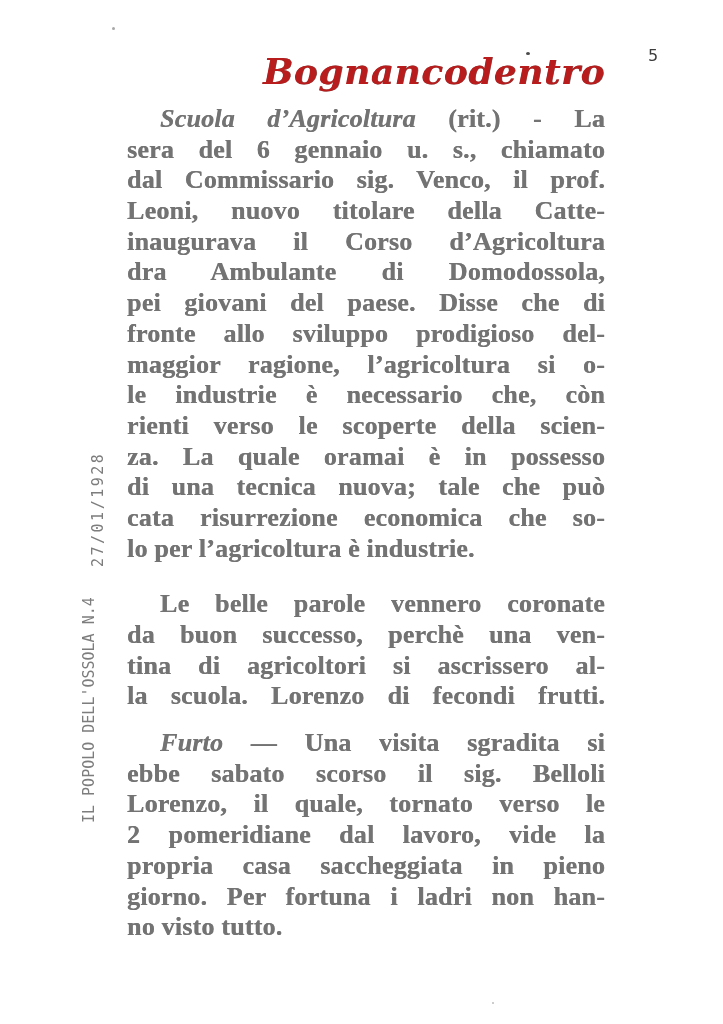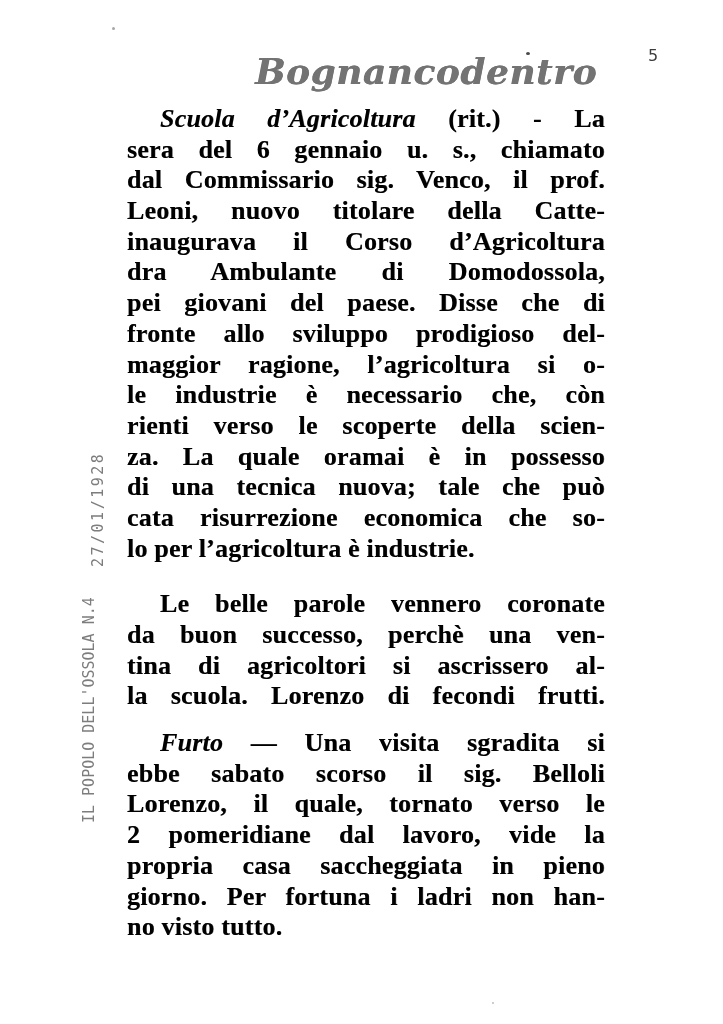--- a/index.html
+++ b/index.html
@@ -17,26 +17,26 @@
   }
   
   .headline {
     position: absolute;
     left: 127px;
     top: 50px;
     width: 478px;
     height: 48px;
     padding-left: 128px;
     box-sizing: border-box;
-    text-align: left;
+    text-align: right;
     font-family: "DejaVu Serif", serif;
     font-size: 36px;
     font-weight: bold;
     font-style: italic;
-    color: #737373;
+    color: #b91c1c;
     letter-spacing: 0.5px;
     text-shadow: 0.4px 0.4px 0.5px rgba(0,0,0,0.55);
     white-space: nowrap;
   }
   
   .pagenum {
     position: absolute;
     left: 648px;
     top: 46px;
     font-family: "DejaVu Sans", sans-serif;
@@ -104,21 +104,21 @@
 </style>
 </head>
 <body>
 
 <div class="page">
 
   <div class="headline">Bognancodentro</div>
 
   <div class="pagenum">5</div>
 
-  <div class="column" style="color: #000000;">
+  <div class="column" style="color: #737373;">
       <div class="para">
         <div class="line indent"><em>Scuola d’Agricoltura</em><span> (rit.) - La</span></div>
         <div class="line"><span>sera del 6 gennaio u. s., chiamato</span></div>
         <div class="line"><span>dal Commissario sig. Venco, il prof.</span></div>
         <div class="line"><span>Leoni, nuovo titolare della Catte-</span></div>
         <div class="line"><span>inaugurava il Corso d’Agricoltura</span></div>
         <div class="line"><span>dra Ambulante di Domodossola,</span></div>
         <div class="line"><span>pei giovani del paese. Disse che di</span></div>
         <div class="line"><span>fronte allo sviluppo prodigioso del-</span></div>
         <div class="line"><span>maggior ragione, l’agricoltura si o-</span></div>

